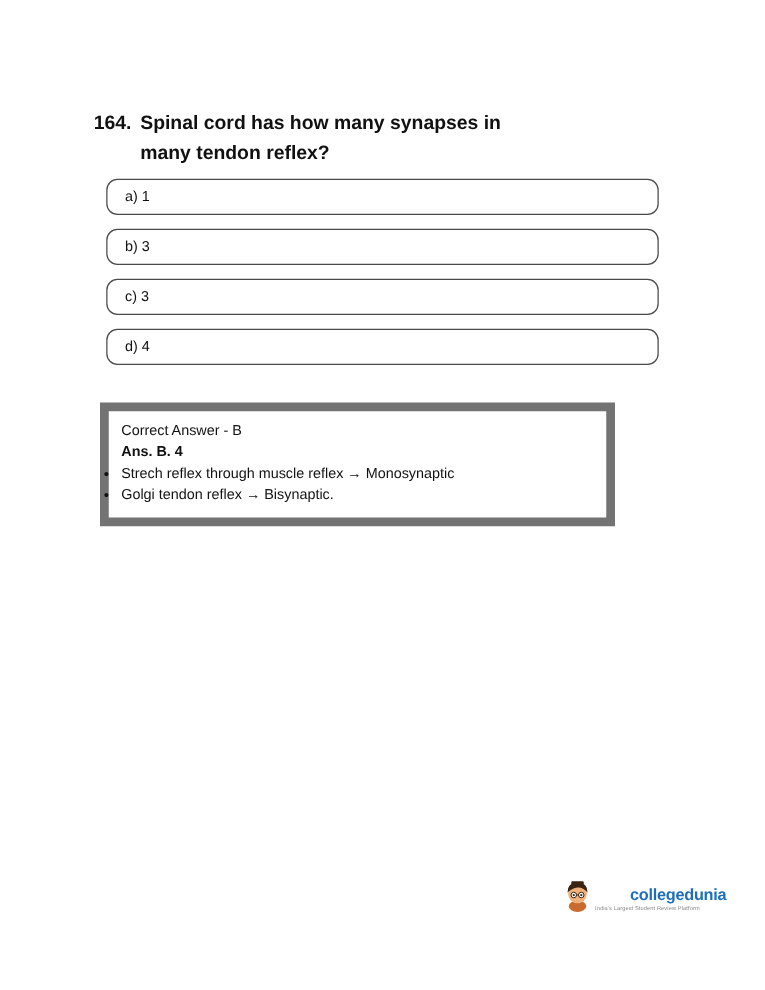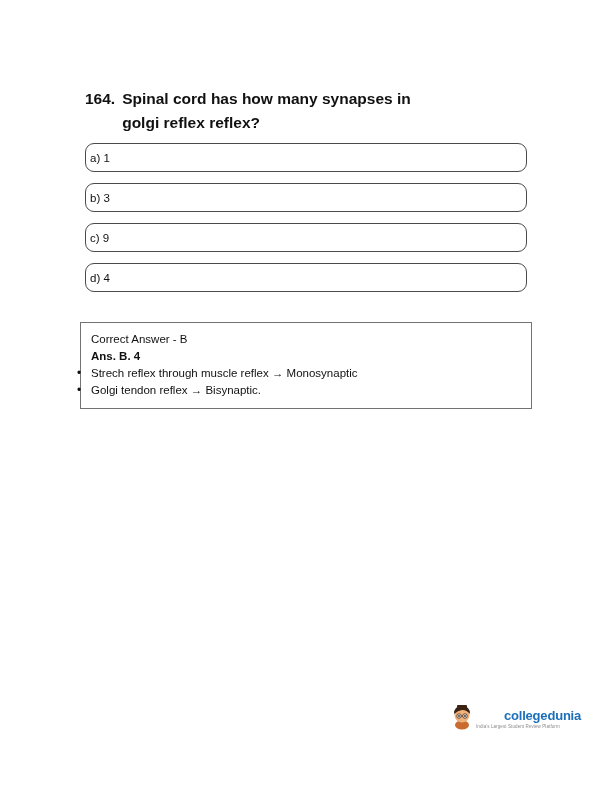--- a/index.html
+++ b/index.html
@@ -13,21 +13,21 @@
     height: 792px;
     background: #ffffff;
     font-family: "Liberation Sans", sans-serif;
     color: #111111;
     overflow: hidden;
   }
 
   
   .question {
     position: absolute;
-    left: 85px;
+    left: 75px;
     top: 87px;
     display: flex;
     align-items: flex-start;
     font-weight: bold;
     font-size: 15.5px;
     line-height: 24px;
     color: #111111;
   }
   .qnum {
     margin-right: 7px;
@@ -43,34 +43,34 @@
   }
   .option {
     box-sizing: border-box;
     width: 442px;
     height: 29px;
     border: 1px solid #4a4a4a;
     border-radius: 9px;
     background: #ffffff;
     display: flex;
     align-items: center;
-    padding-left: 4px;
+    padding-left: 14px;
     margin-bottom: 11px;
     font-size: 11.5px;
     color: #111111;
   }
 
   
   .answer-box {
     position: absolute;
     box-sizing: border-box;
     left: 80px;
     top: 322px;
-    width: 452px;
-    border: 1px solid #737373;
+    width: 412px;
+    border: 7px solid #737373;
     background: #ffffff;
     padding: 8px 20px 9px 10px;
     font-size: 11.5px;
     line-height: 17px;
     color: #111111;
     overflow: visible;
   }
   .answer-box .bold { font-weight: bold; }
   .bullet-line { position: relative; }
   .bullet-dot {
@@ -113,33 +113,33 @@
 </style>
 </head>
 <body>
 
 <div class="page">
 
   <div class="question">
     <span class="qnum">164.</span>
     <span class="qtext">
       <span>Spinal cord has how many synapses in</span><br>
-      <span>golgi reflex reflex?</span>
+      <span>many tendon reflex?</span>
     </span>
   </div>
 
   <div class="options">
     <div class="option">
       <span>a) 1</span>
     </div>
     <div class="option">
       <span>b) 3</span>
     </div>
     <div class="option">
-      <span>c) 9</span>
+      <span>c) 3</span>
     </div>
     <div class="option">
       <span>d) 4</span>
     </div>
   </div>
 
   <div class="answer-box">
     <div>Correct Answer - B</div>
     <div class="bold">Ans. B. 4</div>
     <div class="bullet-line">

